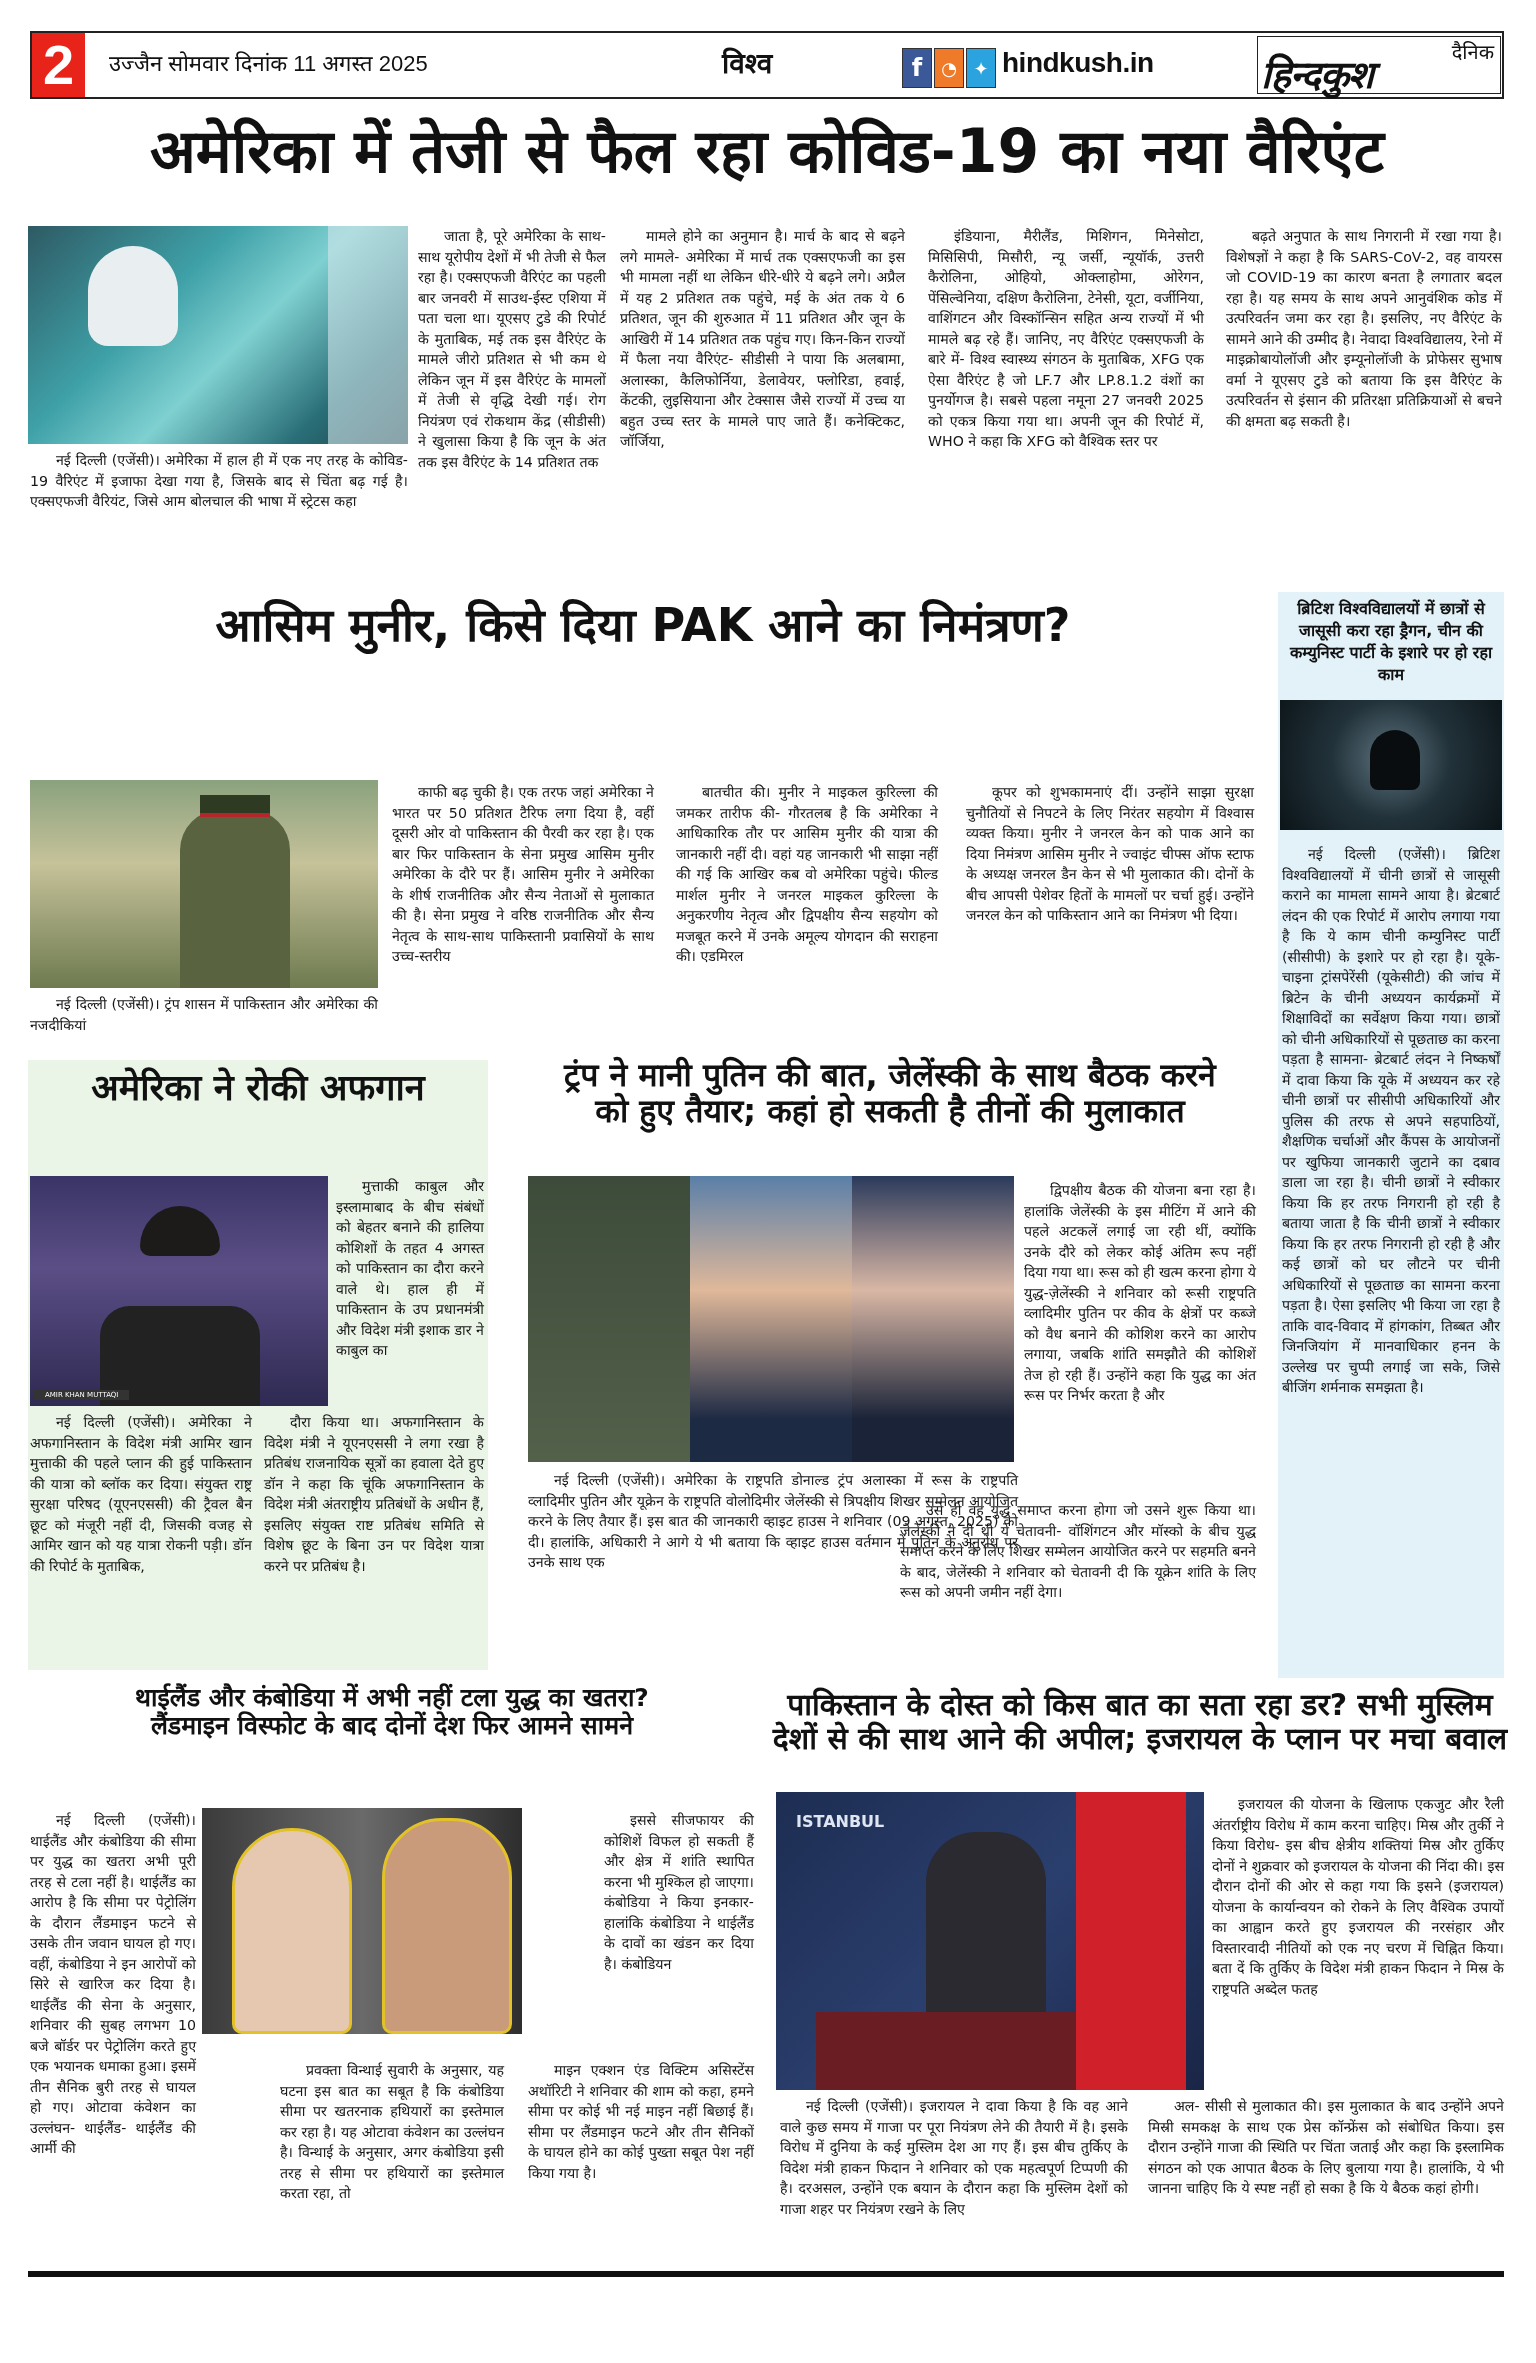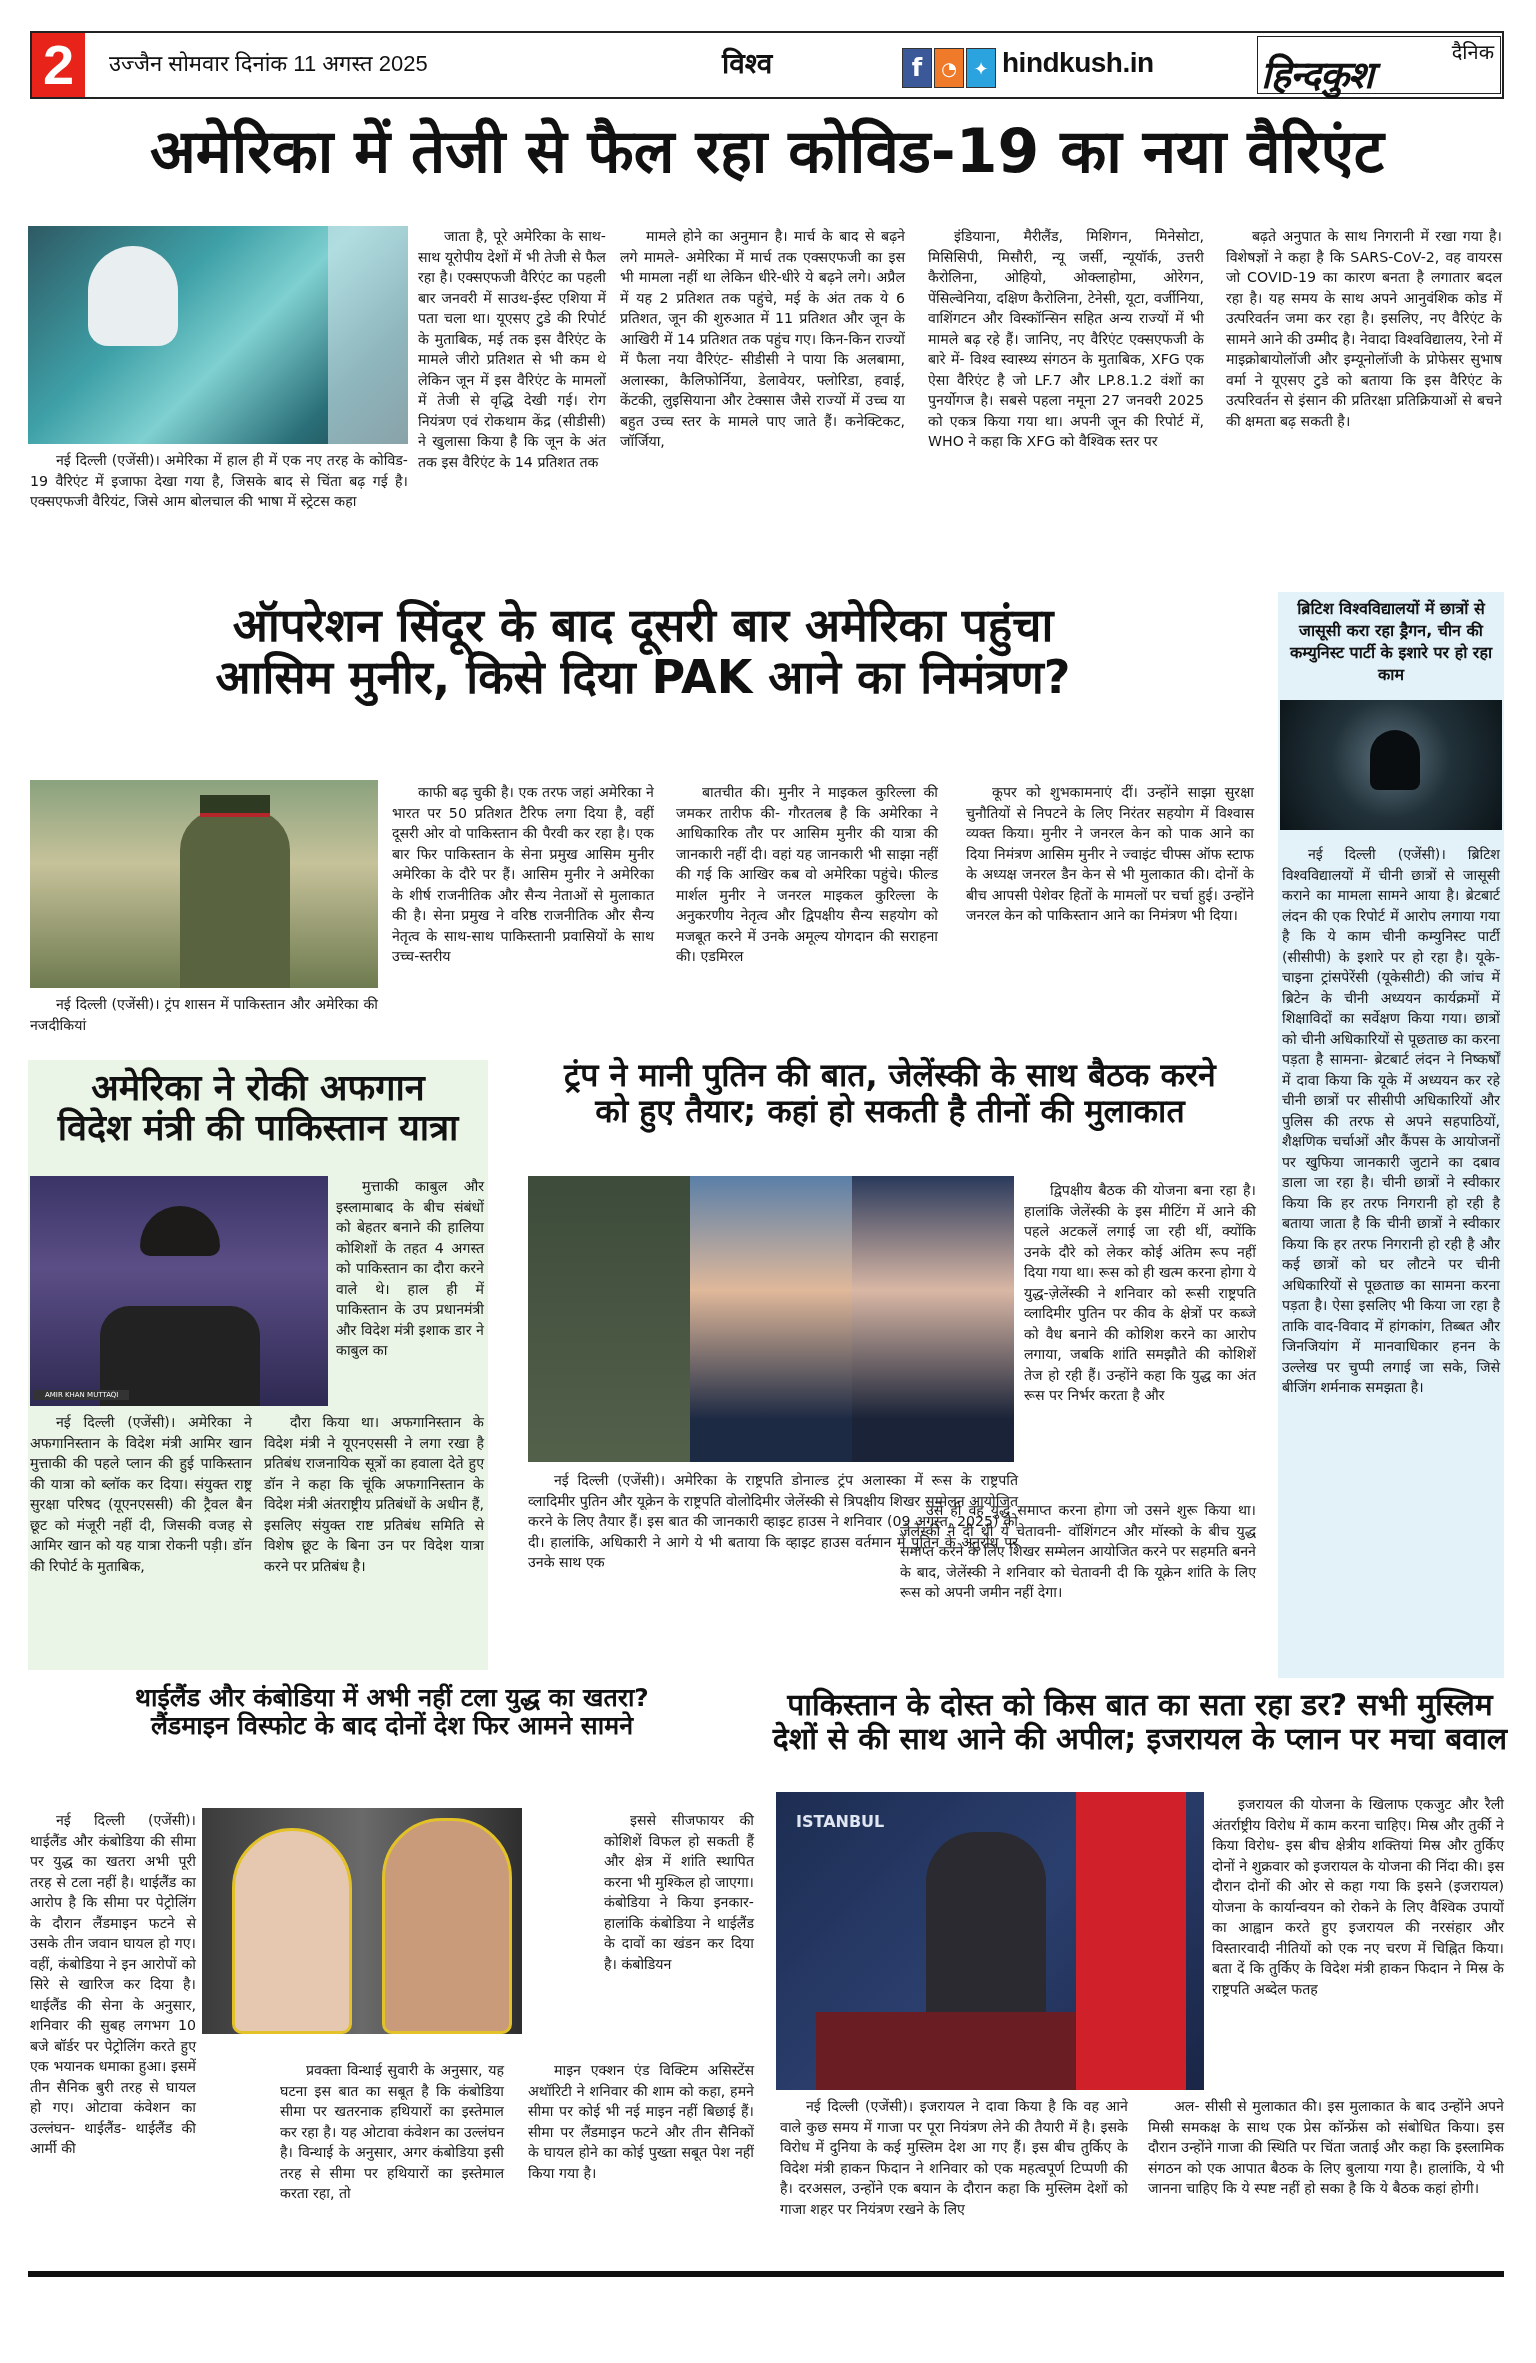--- a/index.html
+++ b/index.html
@@ -58,21 +58,20 @@
     <p>मामले होने का अनुमान है। मार्च के बाद से बढ़ने लगे मामले- अमेरिका में मार्च तक एक्सएफजी का इस भी मामला नहीं था लेकिन धीरे-धीरे ये बढ़ने लगे। अप्रैल में यह 2 प्रतिशत तक पहुंचे, मई के अंत तक ये 6 प्रतिशत, जून की शुरुआत में 11 प्रतिशत और जून के आखिरी में 14 प्रतिशत तक पहुंच गए। किन-किन राज्यों में फैला नया वैरिएंट- सीडीसी ने पाया कि अलबामा, अलास्का, कैलिफोर्निया, डेलावेयर, फ्लोरिडा, हवाई, केंटकी, लुइसियाना और टेक्सास जैसे राज्यों में उच्च या बहुत उच्च स्तर के मामले पाए जाते हैं। कनेक्टिकट, जॉर्जिया,</p>
   </div>
 <div class="abs body-text" style="left:928px; top:226px; width:276px;">
     <p>इंडियाना, मैरीलैंड, मिशिगन, मिनेसोटा, मिसिसिपी, मिसौरी, न्यू जर्सी, न्यूयॉर्क, उत्तरी कैरोलिना, ओहियो, ओक्लाहोमा, ओरेगन, पेंसिल्वेनिया, दक्षिण कैरोलिना, टेनेसी, यूटा, वर्जीनिया, वाशिंगटन और विस्कॉन्सिन सहित अन्य राज्यों में भी मामले बढ़ रहे हैं। जानिए, नए वैरिएंट एक्सएफजी के बारे में- विश्व स्वास्थ्य संगठन के मुताबिक, XFG एक ऐसा वैरिएंट है जो LF.7 और LP.8.1.2 वंशों का पुनर्योगज है। सबसे पहला नमूना 27 जनवरी 2025 को एकत्र किया गया था। अपनी जून की रिपोर्ट में, WHO ने कहा कि XFG को वैश्विक स्तर पर</p>
   </div>
 <div class="abs body-text" style="left:1226px; top:226px; width:276px;">
     <p>बढ़ते अनुपात के साथ निगरानी में रखा गया है। विशेषज्ञों ने कहा है कि SARS-CoV-2, वह वायरस जो COVID-19 का कारण बनता है लगातार बदल रहा है। यह समय के साथ अपने आनुवंशिक कोड में उत्परिवर्तन जमा कर रहा है। इसलिए, नए वैरिएंट के सामने आने की उम्मीद है। नेवादा विश्वविद्यालय, रेनो में माइक्रोबायोलॉजी और इम्यूनोलॉजी के प्रोफेसर सुभाष वर्मा ने यूएसए टुडे को बताया कि इस वैरिएंट के उत्परिवर्तन से इंसान की प्रतिरक्षा प्रतिक्रियाओं से बचने की क्षमता बढ़ सकती है।</p>
   </div>
 
 <div class="abs headline" style="left:28px; top:600px; width:1230px; font-size:46px;">
-  <div>ऑपरेशन सिंदूर के बाद दूसरी बार अमेरिका पहुंचा</div>
   <div>आसिम मुनीर, किसे दिया PAK  आने का निमंत्रण?</div>
 </div>
 <div class="abs photo" style="left:30px; top:780px; width:348px; height:208px; background:linear-gradient(180deg,#8aa27e 0%,#c6c29a 40%,#6e7a4f 100%);">
   <div style="position:absolute;left:150px;top:30px;width:110px;height:178px;background:#5a6340;border-radius:40px 40px 0 0;"></div>
   <div style="position:absolute;left:170px;top:15px;width:70px;height:22px;background:#2f3a22;border-bottom:4px solid #b3272a;"></div>
 </div>
 <div class="abs body-text" style="left:30px; top:994px; width:348px;">
     <p>नई दिल्ली (एजेंसी)। ट्रंप शासन में पाकिस्तान और अमेरिका की नजदीकियां</p>
   </div>
 <div class="abs body-text" style="left:392px; top:782px; width:262px;">
@@ -90,21 +89,20 @@
 <div class="abs photo" style="left:1280px; top:700px; width:222px; height:130px; background:radial-gradient(circle at 50% 45%,#5e7480 0%,#22323a 45%,#0b1418 100%);">
   <div style="position:absolute;left:90px;top:30px;width:50px;height:60px;border-radius:25px 25px 8px 8px;background:#0a0d10;"></div>
 </div>
 <div class="abs body-text" style="left:1282px; top:844px; width:218px;">
     <p>नई दिल्ली (एजेंसी)। ब्रिटिश विश्वविद्यालयों में चीनी छात्रों से जासूसी कराने का मामला सामने आया है। ब्रेटबार्ट लंदन की एक रिपोर्ट में आरोप लगाया गया है कि ये काम चीनी कम्युनिस्ट पार्टी (सीसीपी) के इशारे पर हो रहा है। यूके-चाइना ट्रांसपेरेंसी (यूकेसीटी) की जांच में ब्रिटेन के चीनी अध्ययन कार्यक्रमों में शिक्षाविदों का सर्वेक्षण किया गया। छात्रों को चीनी अधिकारियों से पूछताछ का करना पड़ता है सामना- ब्रेटबार्ट लंदन ने निष्कर्षों में दावा किया कि यूके में अध्ययन कर रहे चीनी छात्रों पर सीसीपी अधिकारियों और पुलिस की तरफ से अपने सहपाठियों, शैक्षणिक चर्चाओं और कैंपस के आयोजनों पर खुफिया जानकारी जुटाने का दबाव डाला जा रहा है। चीनी छात्रों ने स्वीकार किया कि हर तरफ निगरानी हो रही है बताया जाता है कि चीनी छात्रों ने स्वीकार किया कि हर तरफ निगरानी हो रही है और कई छात्रों को घर लौटने पर चीनी अधिकारियों से पूछताछ का सामना करना पड़ता है। ऐसा इसलिए भी किया जा रहा है ताकि वाद-विवाद में हांगकांग, तिब्बत और जिनजियांग में मानवाधिकार हनन के उल्लेख पर चुप्पी लगाई जा सके, जिसे बीजिंग शर्मनाक समझता है।</p>
   </div>
 
 <div class="abs box-green" style="left:28px; top:1060px; width:460px; height:610px;"></div>
 <div class="abs headline" style="left:28px; top:1068px; width:460px; font-size:36px;">
   <div>अमेरिका ने रोकी अफगान</div>
-  <div>विदेश मंत्री की पाकिस्तान यात्रा</div>
 </div>
 <div class="abs photo" style="left:30px; top:1176px; width:298px; height:230px; background:linear-gradient(180deg,#3a3566 0%,#5b4e86 40%,#2e2a52 100%);">
   <div style="position:absolute;left:110px;top:30px;width:80px;height:50px;border-radius:40px 40px 10px 10px;background:#1d1a1a;"></div>
   <div style="position:absolute;left:70px;top:130px;width:160px;height:100px;background:#222;border-radius:30px 30px 0 0;"></div>
   <div style="position:absolute;left:4px;top:214px;font-size:7px;color:#fff;background:#333;padding:1px 11px;">AMIR KHAN MUTTAQI</div>
 </div>
 <div class="abs body-text" style="left:336px; top:1176px; width:148px;">
     <p>मुत्ताकी काबुल और इस्लामाबाद के बीच संबंधों को बेहतर बनाने की हालिया कोशिशों के तहत 4 अगस्त को पाकिस्तान का दौरा करने वाले थे। हाल ही में पाकिस्तान के उप प्रधानमंत्री और विदेश मंत्री इशाक डार ने काबुल का</p>
   </div>
 <div class="abs body-text" style="left:30px; top:1412px; width:222px;">

